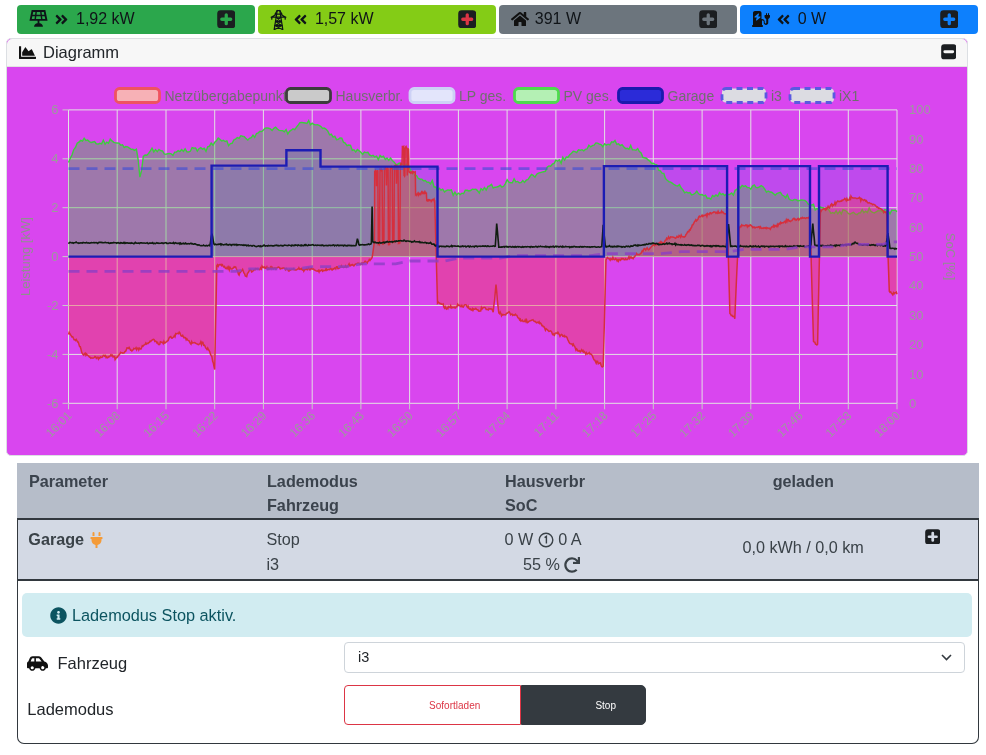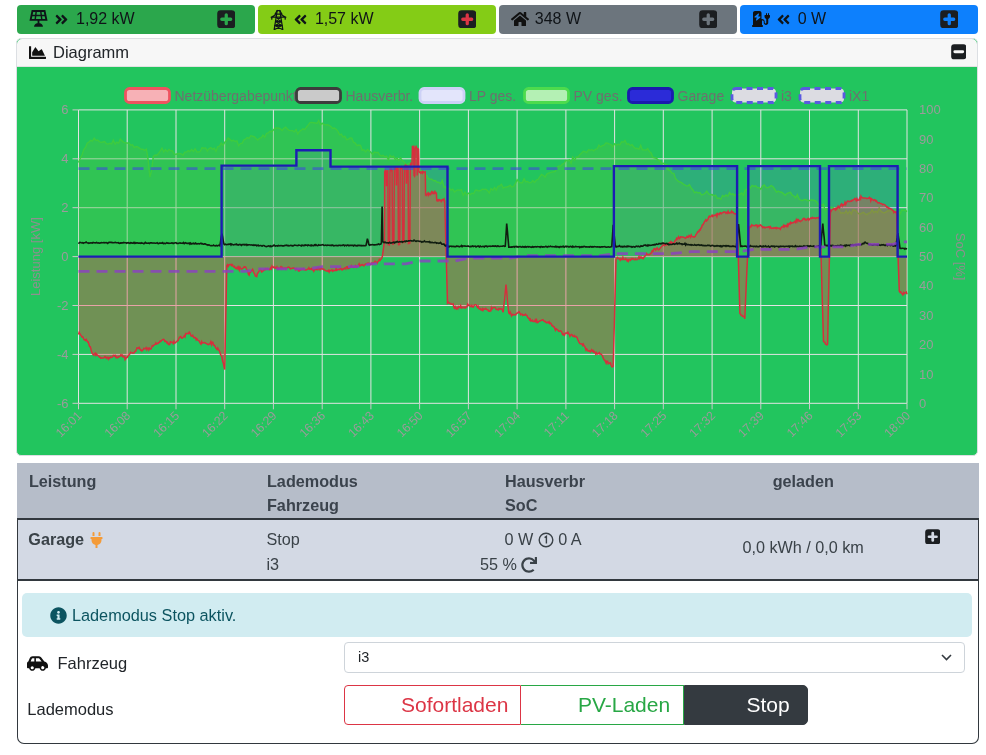--- a/index.html
+++ b/index.html
@@ -3,41 +3,41 @@
 * { box-sizing: border-box; margin:0; padding:0; }
 html,body { width:986px; height:755px; font-family:"Liberation Sans",sans-serif; background:#fff; overflow:hidden; position:relative; }
 .abs { position:absolute; }
 
 #nav { left:17px; top:4.5px; width:961px; display:flex; gap:2.5px; }
 .nbox { flex:1 1 0; height:29px; border-radius:4px; display:flex; align-items:center; padding:0 20px 0 12px; color:#101418; font-size:16px; }
 .nbox .ic { display:flex; align-items:center; margin-right:6px; }
 .nbox .chev { display:flex; align-items:center; margin-right:7px; }
 .nbox .pb { margin-left:auto; }
 
-#card1 { left:16px; top:37.6px; width:962.2px; height:418.3px; border:1px solid #dcdfe3; border-radius:5px; background:#22c55e; }
+#card1 { left:6px; top:37.6px; width:962.2px; height:418.3px; border:1px solid #dcdfe3; border-radius:5px; background:#d946ef; }
 #card1 .hdr { height:28px; background:#f7f7f7; border-bottom:1px solid #e2e2e2; border-radius:5px 5px 0 0; display:flex; align-items:center; padding:0 11px; font-size:16.5px; color:#212529; }
 #card1 .hdr .ic { margin-right:6px; display:flex; }
 #card1 .hdr .mb { margin-left:auto; }
 .axt text { font-size:13px; fill:#9b9b9b; }
 .xlab text { font-size:12.3px; }
 .axtitle { font-size:13px; fill:#8f8f8f; }
 .lgt { font-size:14px; fill:#6f6f6f; }
 
 #thead { left:16.7px; top:462.9px; width:962px; height:55.3px; background:#b6bdc9; color:#3b434d; font-weight:700; font-size:16.2px; }
 #thead div { position:absolute; }
 
 #card2 { left:17px; top:518.2px; width:961.9px; height:226.3px; background:#fff; border:1.6px solid #32383e; border-top-width:2px; border-radius:0 0 7px 7px; }
 #grow { position:absolute; left:0; right:0; top:0; height:60.5px; background:#d3d9e4; border-bottom:2px solid #32383e; color:#3a4248; font-size:16.2px; }
 #grow div { position:absolute; }
 #alert { position:absolute; left:4.4px; top:72.4px; width:950px; height:44px; background:#d1ecf1; border-radius:5px; color:#0c5460; font-size:16.3px; line-height:44px; }
 .lbl { color:#212529; font-size:16.5px; }
 #vsel { position:absolute; left:326px; top:121.5px; width:620.7px; height:31.3px; border:1px solid #ced4da; border-radius:4px; background:#fff; color:#212529; font-size:14.5px; line-height:29px; padding-left:13px; }
 #vsel svg { position:absolute; right:12px; top:11px; }
 #btns { position:absolute; left:326px; top:165.3px; height:39.7px; display:flex; }
-.btn { height:100%; font-size:21px; display:flex; align-items:center; justify-content:center; background:#fff;padding-left:44px; }
+.btn { height:100%; font-size:10px; display:flex; align-items:center; justify-content:center; background:#fff;padding-left:44px; }
 .b1 { width:177.4px; border:1px solid #dc3545; color:#dc3545; border-radius:4px 0 0 4px; }
 .b2 { width:162.3px; border:1px solid #28a745; border-left:none; color:#28a745; }
 .b3 { width:157.7px; border:1px solid #2077c8; border-left:none; color:#007bff; }
 .b4 { width:124.6px; background:#343a40; color:#fff; border:1px solid #343a40; border-radius:0 5px 5px 0; }
 </style></head><body>
 <div class="abs" id="nav">
  <div class="nbox" style="background:#2ba74c">
       <span class="ic">
         <svg width="19" height="18" viewBox="0 0 20 19">
           <g stroke="#0e1418" fill="none">
@@ -88,21 +88,21 @@
           <path d="M8.5 4.4v8.2M4.4 8.5h8.2" stroke="#dc3545" stroke-width="3" stroke-linecap="round"></path>
         </svg>
       </span>
     </div>
  <div class="nbox" style="background:#6c757d">
       <span class="ic">
         <svg width="18" height="16" viewBox="0 0 576 512">
           <path fill="#111" d="M280.37 148.26L96 300.11V464a16 16 0 0 0 16 16l112.06-.29a16 16 0 0 0 15.92-16V368a16 16 0 0 1 16-16h64a16 16 0 0 1 16 16v95.64a16 16 0 0 0 16 16.05L464 480a16 16 0 0 0 16-16V300L295.67 148.26a12.19 12.19 0 0 0-15.3 0zM571.6 251.47L488 182.56V44.05a12 12 0 0 0-12-12h-56a12 12 0 0 0-12 12v72.61L318.47 43a48 48 0 0 0-61 0L4.34 251.47a12 12 0 0 0-1.6 16.9l25.5 31A12 12 0 0 0 45.15 301l235.22-193.74a12.19 12.19 0 0 1 15.3 0L530.9 301a12 12 0 0 0 16.9-1.6l25.5-31a12 12 0 0 0-1.7-16.93z"></path>
         </svg>
       </span>
-      <span>348 W</span>
+      <span>391 W</span>
       <span class="pb">
         <svg width="18.5" height="18.5" viewBox="0 0 17 17" style="display:block">
           <rect x="0.2" y="0.2" width="16.6" height="16.6" rx="3.2" fill="#1b1e21"></rect>
           <path d="M8.5 4.4v8.2M4.4 8.5h8.2" stroke="#6c757d" stroke-width="3" stroke-linecap="round"></path>
         </svg>
       </span>
     </div>
  <div class="nbox" style="background:#0d80fd">
       <span class="ic">
         <svg width="18" height="16" viewBox="0 0 576 512">
@@ -258,39 +258,39 @@
         <rect x="611.5" y="21.5" width="44" height="14" rx="4" fill="#2b2bd8" stroke="#1a1aae" stroke-width="2.8"></rect>
         <text class="lgt" x="660.5" y="34">Garage</text>
         <rect x="715.0" y="21.5" width="44" height="14" rx="4" fill="#dcdce2" stroke="#5a5ae0" stroke-width="2.8" stroke-dasharray="6,4.5"></rect>
         <text class="lgt" x="764.0" y="34">i3</text>
         <rect x="783.0" y="21.5" width="44" height="14" rx="4" fill="#dcdce2" stroke="#5a5ae0" stroke-width="2.8" stroke-dasharray="6,4.5"></rect>
         <text class="lgt" x="832.0" y="34">iX1</text>
       </g>
 </svg>
 </div>
 <div class="abs" id="thead">
- <div style="left:12.2px;top:9px">Leistung</div>
+ <div style="left:12.2px;top:9px">Parameter</div>
  <div style="left:250.3px;top:9px">Lademodus</div>
  <div style="left:250.3px;top:33px">Fahrzeug</div>
  <div style="left:488.3px;top:9px">Hausverbr</div>
  <div style="left:488.3px;top:33px">SoC</div>
  <div style="left:756px;top:9px">geladen</div>
 </div>
 <div class="abs" id="card2">
  <div id="grow">
   <div style="left:10.3px;top:10px;font-weight:700;display:flex;align-items:center">Garage<span style="width:5px"></span><svg width="15" height="16" viewBox="0 0 384 512">
           <path fill="#f49b38" d="M320 32a32 32 0 0 0-64 0v96h64zm48 128H16a16 16 0 0 0-16 16v32a16 16 0 0 0 16 16h16v32a160.07 160.07 0 0 0 128 156.8V512h64v-99.2A160.07 160.07 0 0 0 352 256v-32h16a16 16 0 0 0 16-16v-32a16 16 0 0 0-16-16zM128 32a32 32 0 0 0-64 0v96h64z"></path>
         </svg></div>
   <div style="left:248.4px;top:10px">Stop</div>
   <div style="left:248.4px;top:35px">i3</div>
   <div style="left:486.4px;top:10px">0 W <svg width="16" height="16" viewBox="0 0 16 16" style="vertical-align:-2.5px">
           <circle cx="8" cy="8" r="6.8" fill="none" stroke="#3a4248" stroke-width="1.4"></circle>
           <path d="M6.6 5.6l1.8-1.2v7.2" fill="none" stroke="#3a4248" stroke-width="1.4"></path>
         </svg> 0 A</div>
-  <div style="left:462px;top:35px">55 % <svg width="16" height="16" viewBox="0 0 512 512" style="vertical-align:-2.5px">
+  <div style="left:505px;top:35px">55 % <svg width="16" height="16" viewBox="0 0 512 512" style="vertical-align:-2.5px">
           <path fill="#3a4248" d="M500.33 0h-47.41a12 12 0 0 0-12 12.57l4 82.76A247.42 247.42 0 0 0 256 8C119.34 8 7.9 119.53 8 256.19 8.1 393.07 119.1 504 256 504a247.1 247.1 0 0 0 166.18-63.91 12 12 0 0 0 .48-17.43l-34-34a12 12 0 0 0-16.38-.55A176 176 0 1 1 402.1 157.8l-101.53-4.87a12 12 0 0 0-12.57 12v47.41a12 12 0 0 0 12 12h200.33a12 12 0 0 0 12-12V12a12 12 0 0 0-12-12z"></path>
         </svg></div>
   <div style="left:724.4px;top:18px">0,0 kWh / 0,0 km</div>
   <div style="left:906.9px;top:8.5px">
         <svg width="15.5" height="15.5" viewBox="0 0 17 17" style="display:block">
           <rect x="0.2" y="0.2" width="16.6" height="16.6" rx="3.2" fill="#1b1e21"></rect>
           <path d="M8.5 4.4v8.2M4.4 8.5h8.2" stroke="#d3d9e4" stroke-width="3" stroke-linecap="round"></path>
         </svg>
       </div>
  </div>
@@ -299,15 +299,14 @@
         </svg></span>&nbsp;Lademodus Stop aktiv.</div>
  <div class="lbl" style="position:absolute;left:9.3px;top:134px;display:flex;align-items:center"><svg width="21" height="17" viewBox="0 0 640 512">
         <path fill="#111" d="M171.3 96H224v96H111.3l30.4-75.9C146.5 104 158.2 96 171.3 96zM272 192V96h81.2c9.7 0 18.9 4.4 25 12l67.2 84H272zm256.2 1l-100-125c-18.2-22.8-45.8-36-75-36H171.3c-39.3 0-74.6 23.9-89.1 60.3L40.6 196.4C16.8 205.8 0 228.9 0 256V368c0 17.7 14.3 32 32 32H65.3c7.6 45.4 47.1 80 94.7 80s87.1-34.6 94.7-80H385.3c7.6 45.4 47.1 80 94.7 80s87.1-34.6 94.7-80H608c17.7 0 32-14.3 32-32V320c0-65.2-48.8-119-111.8-127zM434.7 368a48 48 0 1 1 90.5 32 48 48 0 1 1-90.5-32zM160 336a48 48 0 1 1 0 96 48 48 0 1 1 0-96z"></path>
       </svg>&nbsp;&nbsp;Fahrzeug</div>
  <div id="vsel">i3<svg width="11" height="7" viewBox="0 0 11 7">
         <path d="M1 1l4.5 4.5L10 1" fill="none" stroke="#343a40" stroke-width="1.6"></path>
       </svg></div>
  <div class="lbl" style="position:absolute;left:9.3px;top:179.5px">Lademodus</div>
  <div id="btns">
   <div class="btn b1">Sofortladen</div>
-      <div class="btn b2">PV-Laden</div>
       <div class="btn b4">Stop</div>
  </div>
 </div>
 </body></html>

